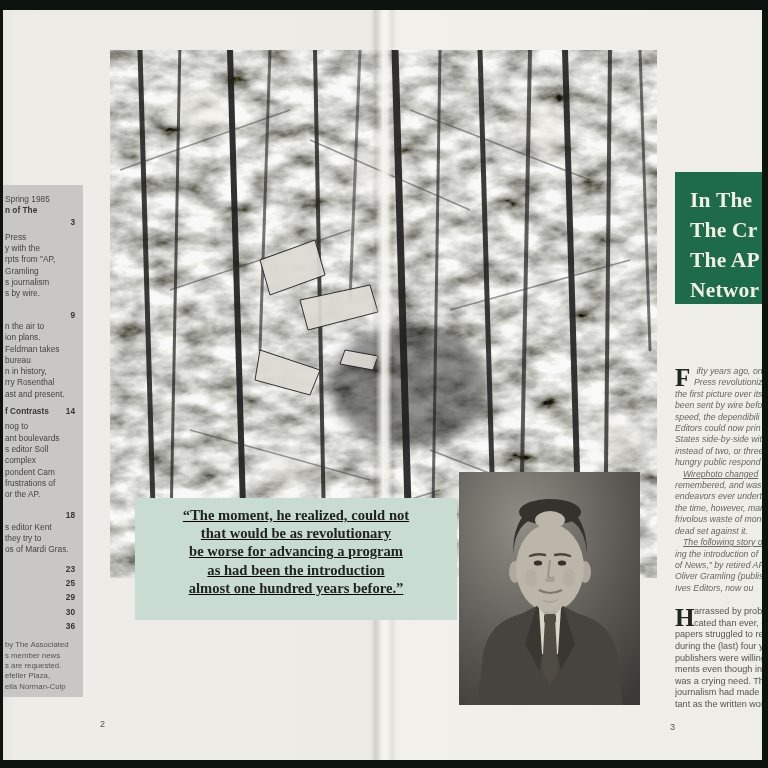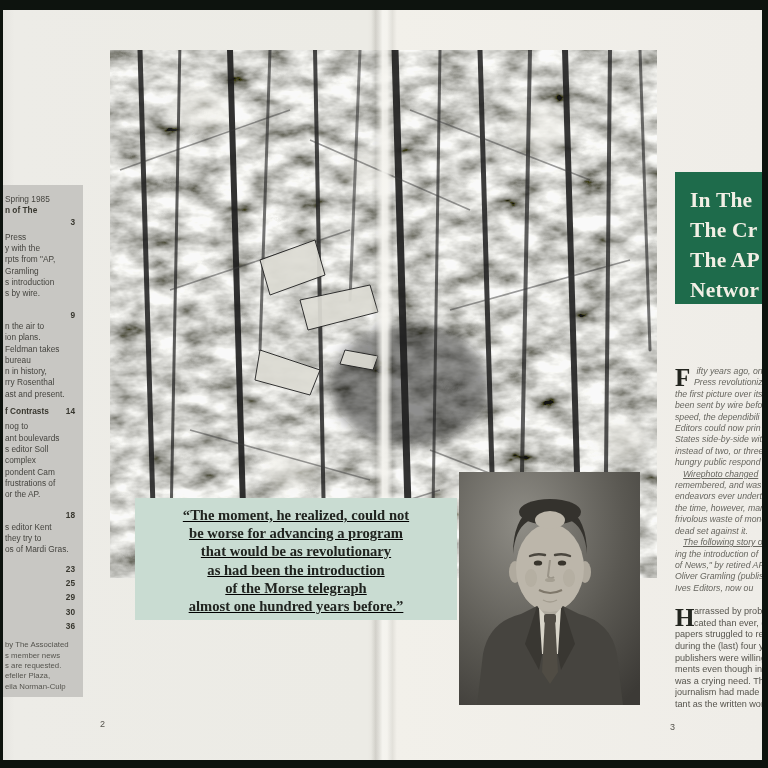--- a/index.html
+++ b/index.html
@@ -60,21 +60,21 @@
 <div id="spread">
 
   <div id="toc" class="abs">
     <div class="tl">Spring 1985</div>
     <div class="tl tb">n of The</div>
     <div class="tl tn">3</div>
     <div class="tl g4">Press</div>
     <div class="tl">y with the</div>
     <div class="tl">rpts from "AP,</div>
     <div class="tl">Gramling</div>
-    <div class="tl">s introduction</div>
+    <div class="tl">s journalism</div>
     <div class="tl">s by wire.</div>
     <div class="tl tn g10">9</div>
     <div class="tl">n the air to</div>
     <div class="tl">ion plans.</div>
     <div class="tl">Feldman takes</div>
     <div class="tl">bureau</div>
     <div class="tl">n in history,</div>
     <div class="tl">rry Rosenthal</div>
     <div class="tl">ast and present.</div>
     <div class="tl row g6">
@@ -159,24 +159,23 @@
         <polygon points="150,300 210,320 200,345 145,330"></polygon>
         <polygon points="235,300 268,306 263,320 230,314"></polygon>
       </g>
     </svg>
   </div>
 
   <div id="spine" class="abs"></div>
 
   <div id="quote" class="abs">
     <div class="ql">“The moment, he realized, could not</div>
+    <div class="ql">that would be as revolutionary</div>
     <div class="ql">be worse for advancing a program</div>
-    <div class="ql">that would be as revolutionary</div>
     <div class="ql">as had been the introduction</div>
-    <div class="ql">of the Morse telegraph</div>
     <div class="ql">almost one hundred years before.”</div>
   </div>
 
 
   <div id="pn2" class="abs pagenum">2</div>
   <div id="pn3" class="abs pagenum">3</div>
 
   <div id="portrait" class="abs">
     <svg viewBox="0 0 181 233" preserveAspectRatio="none">
       <defs>

